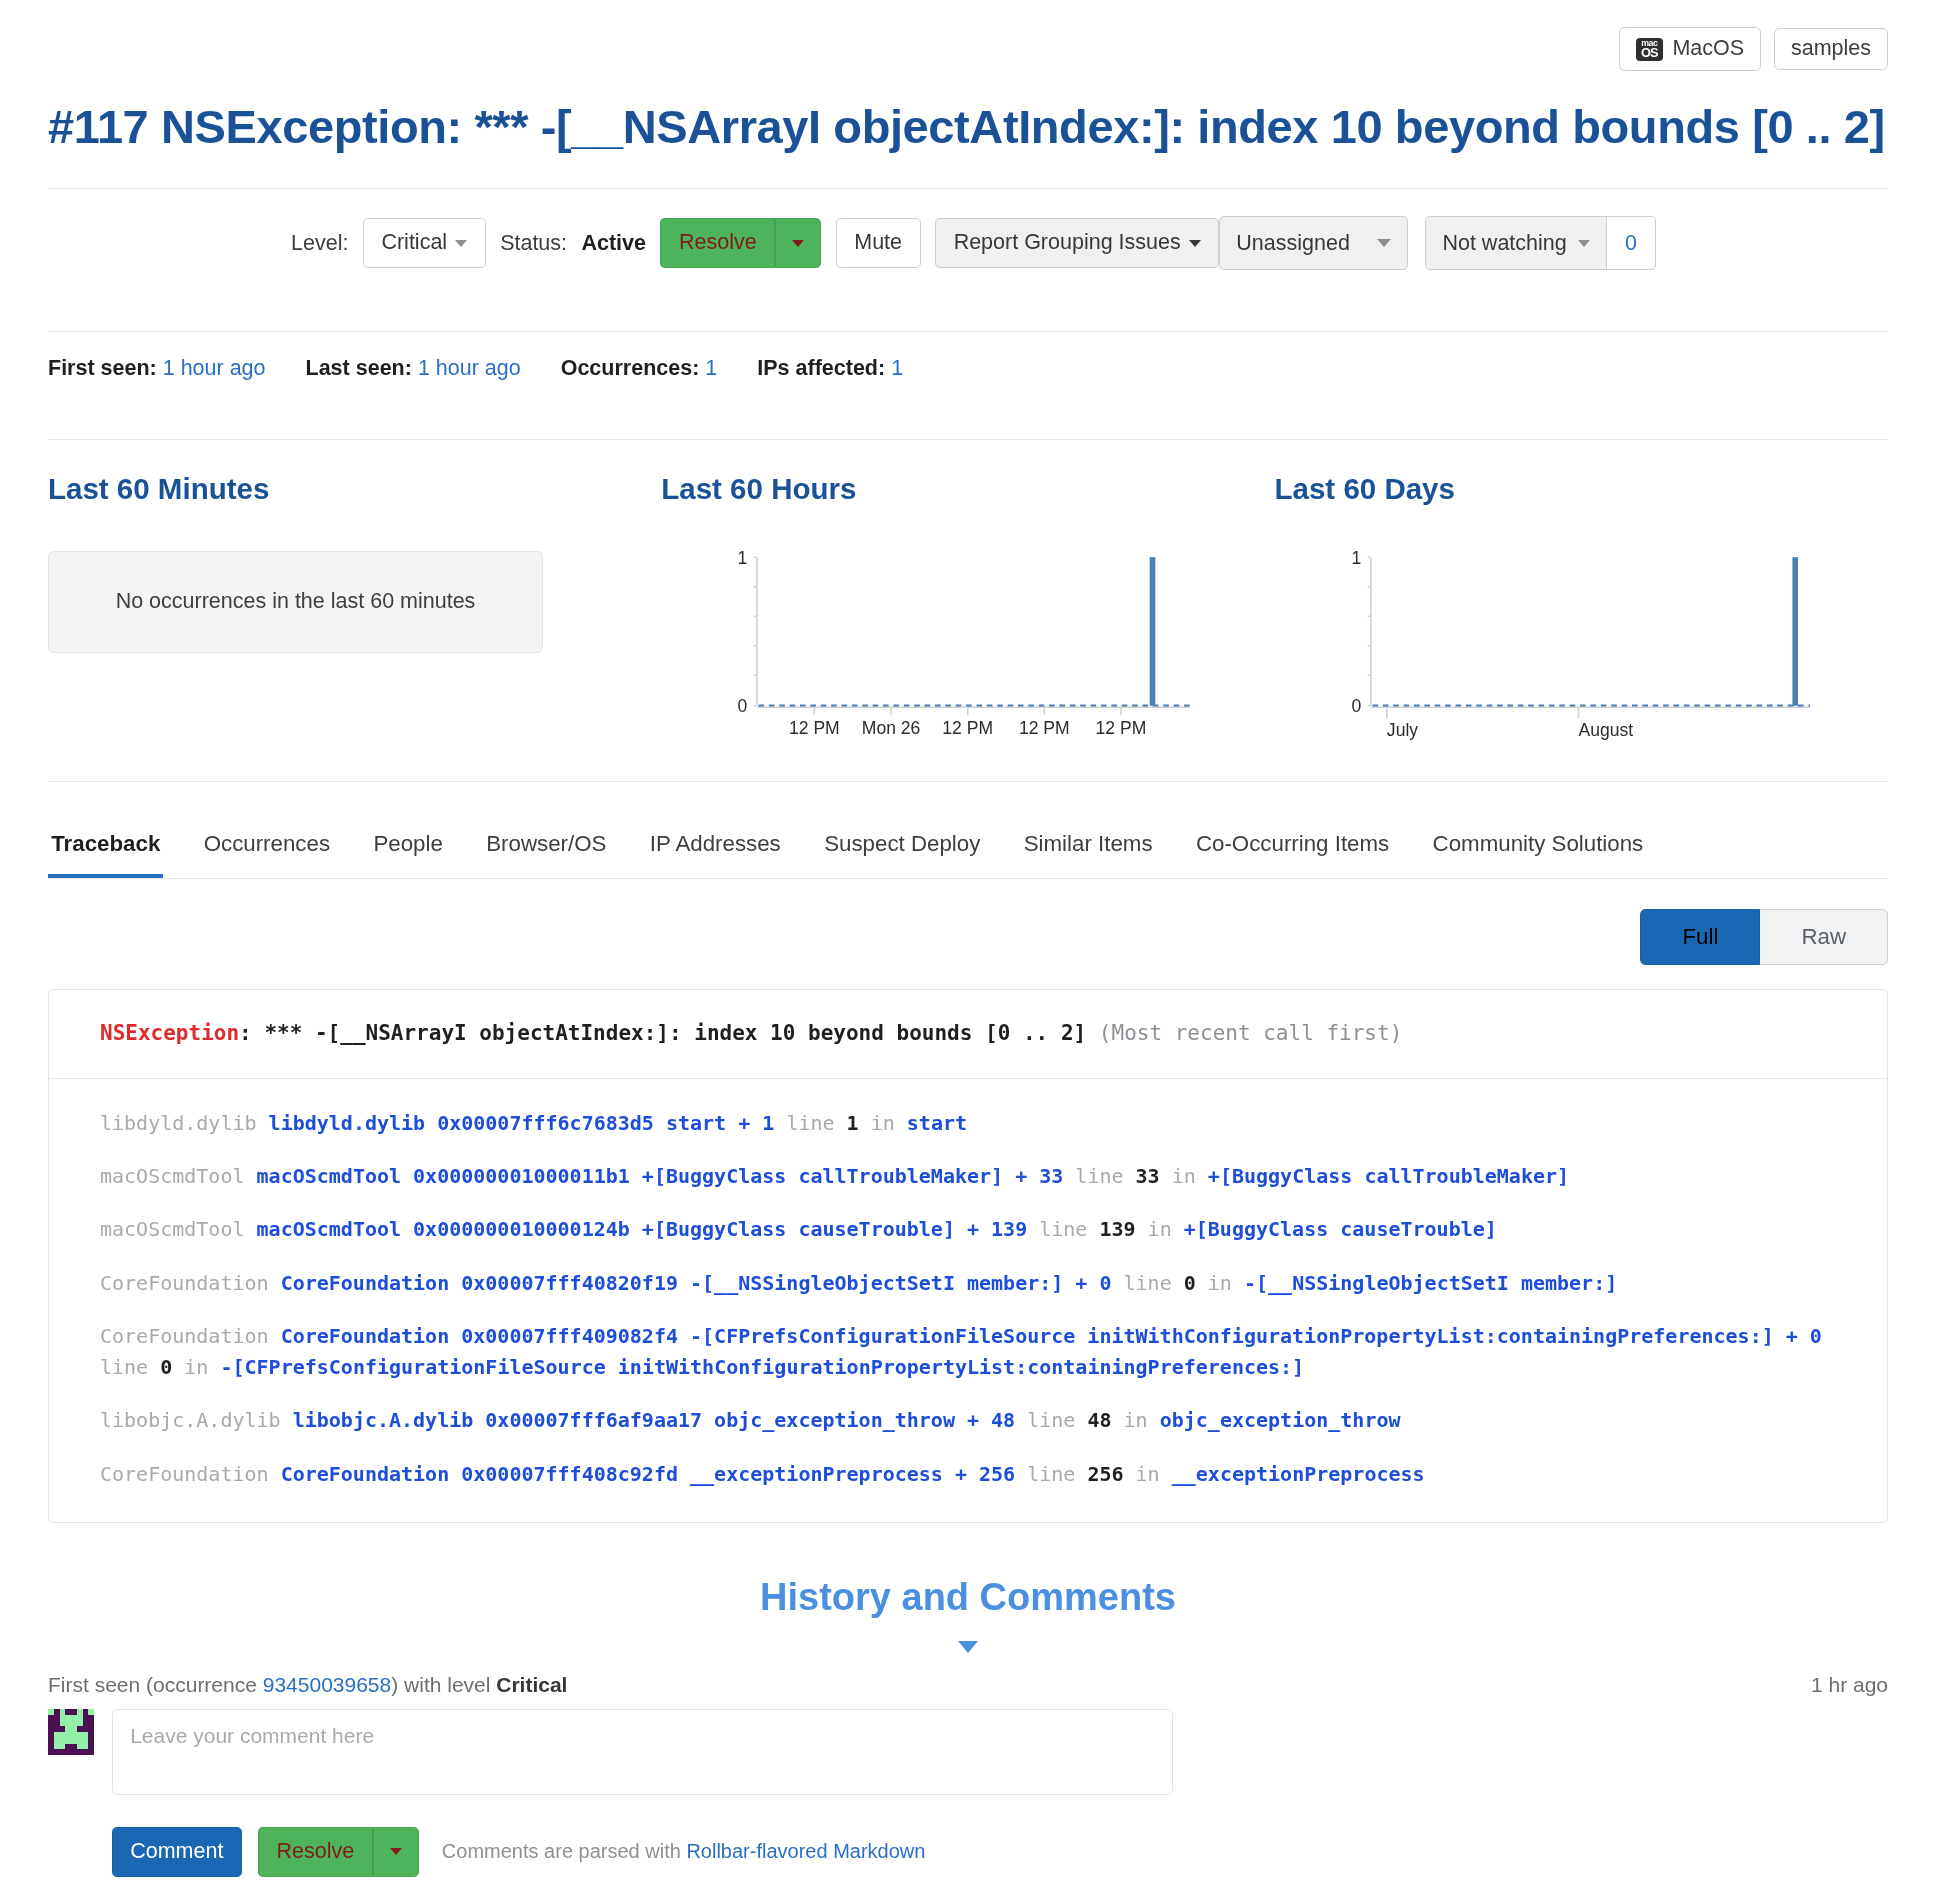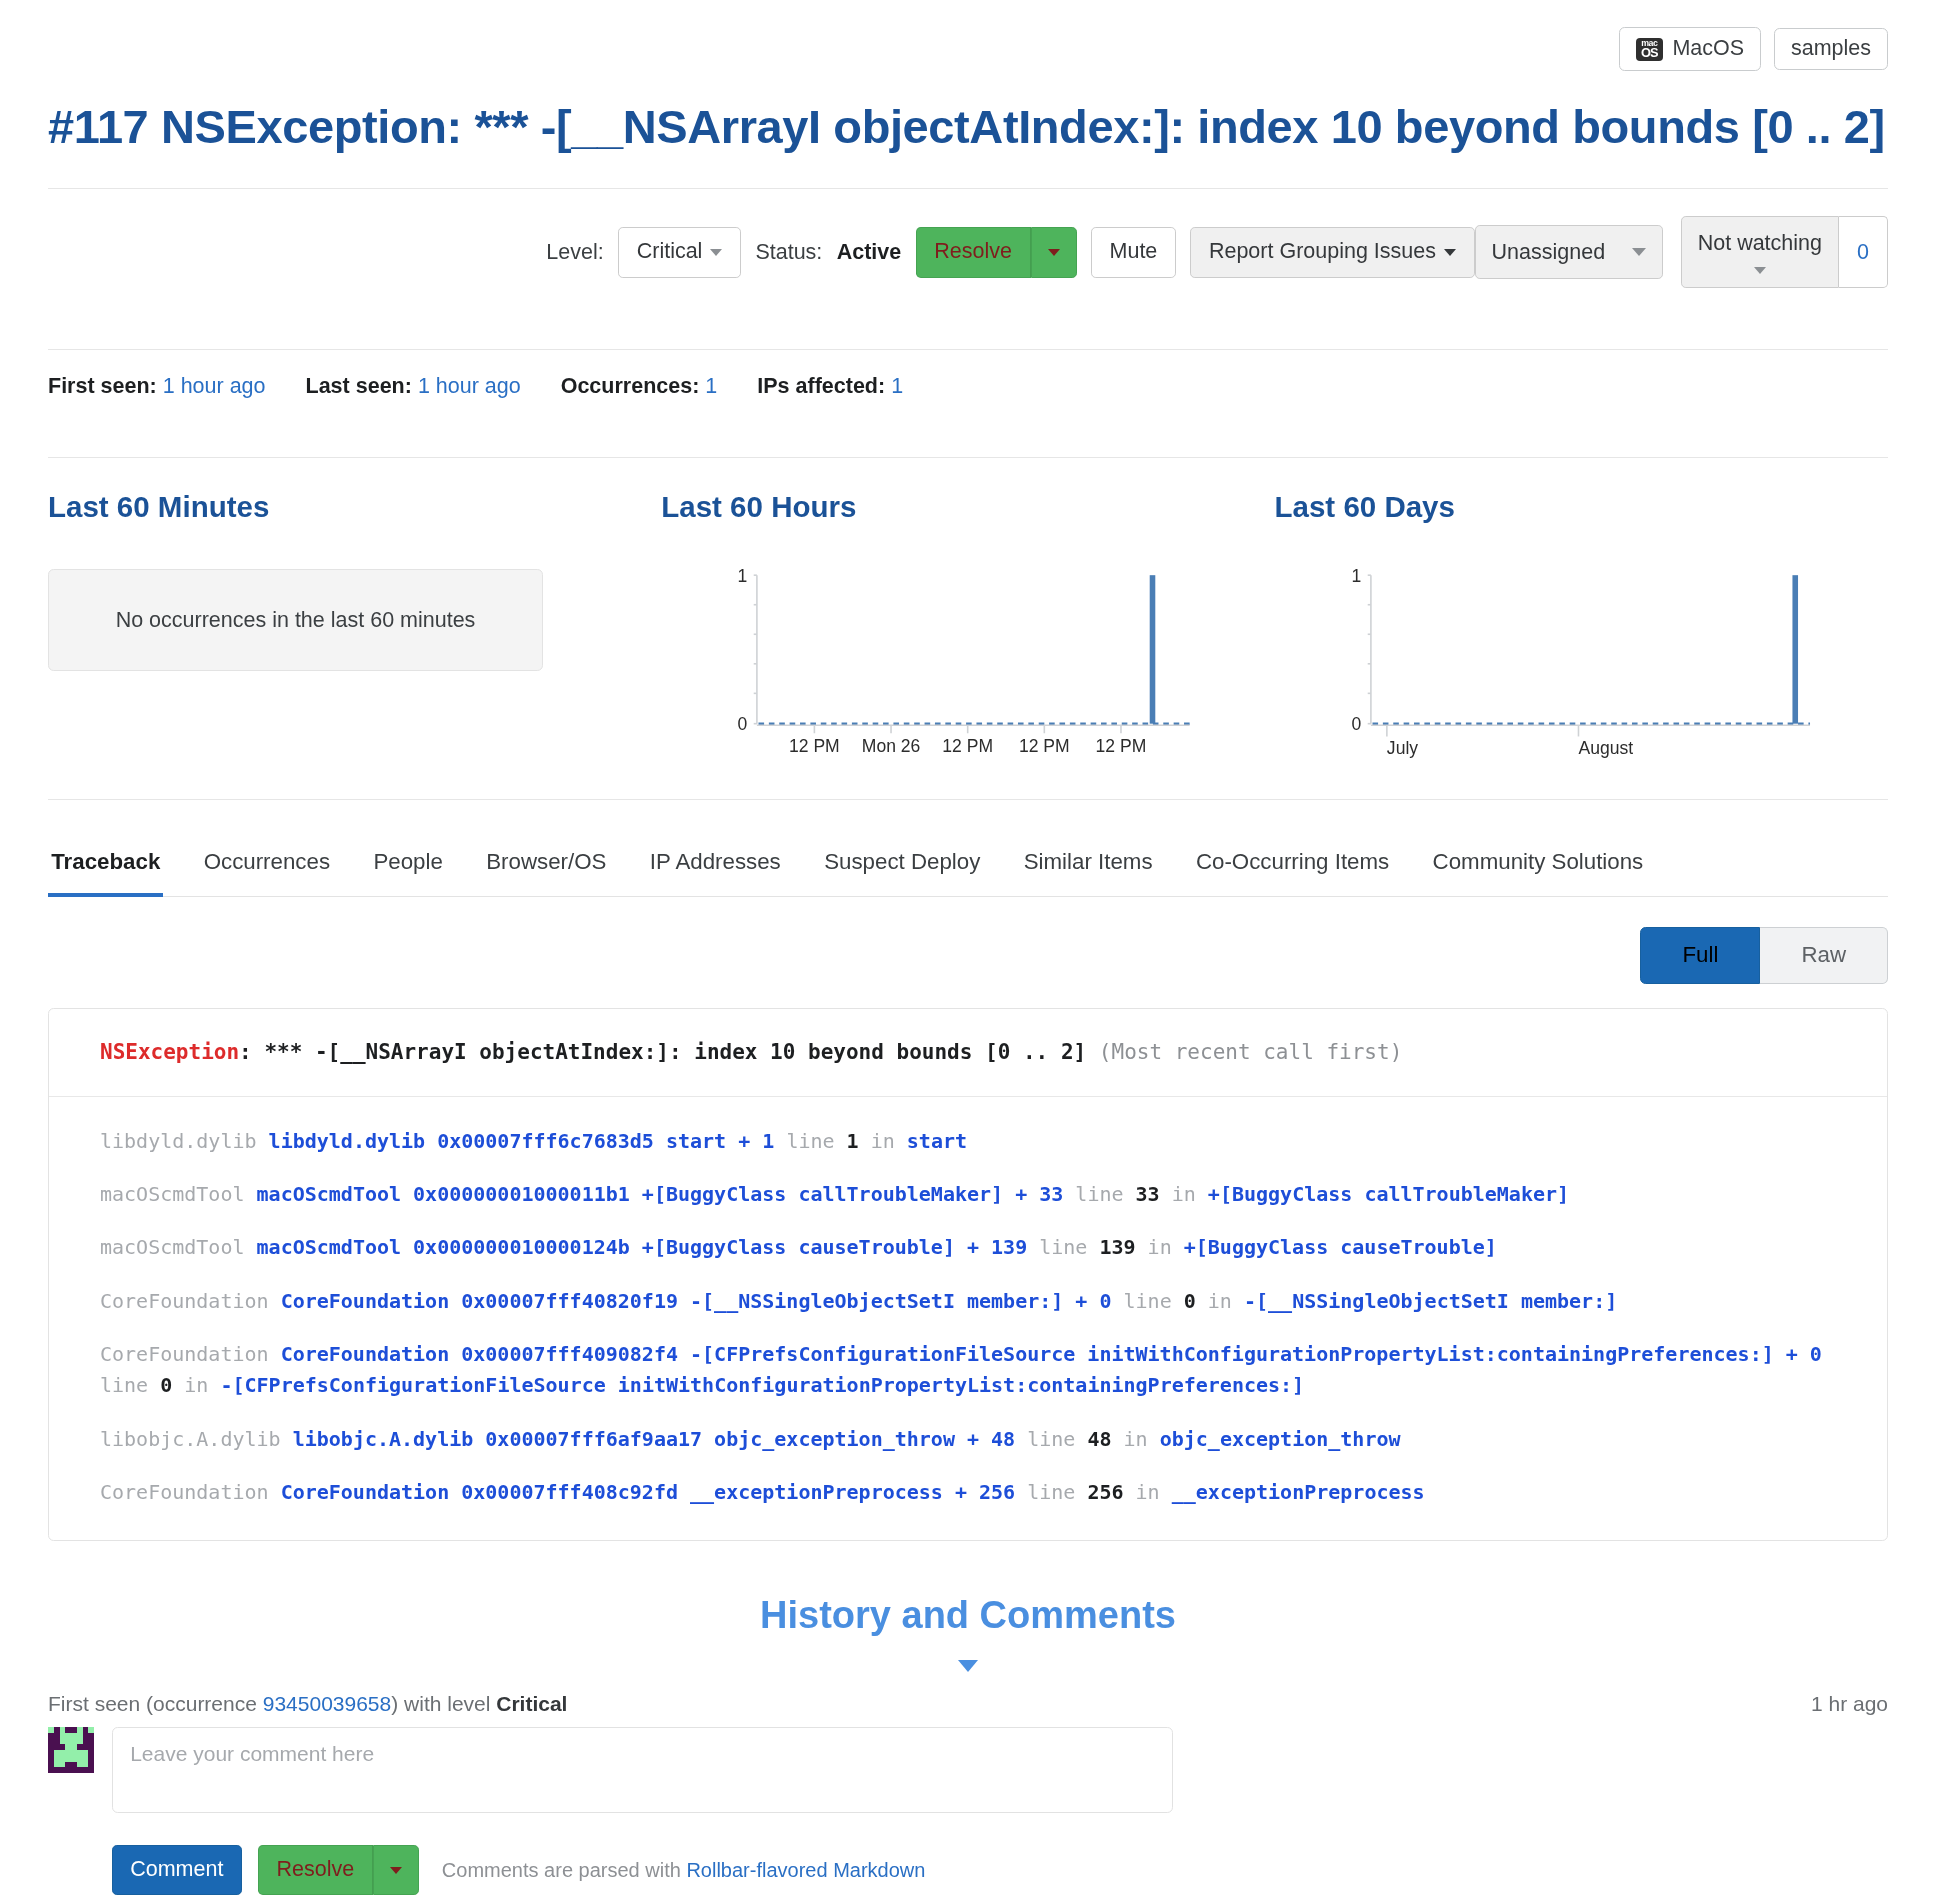--- a/index.html
+++ b/index.html
@@ -39,21 +39,21 @@
     margin: 29px 0 0 0;
     font-size: 47px; line-height: 1.15;
     font-weight: bold; color: #1b5297;
     letter-spacing: -0.4px;
     white-space: nowrap;
   }
   .rule { height: 0.8px; background: #e6e6e6; margin-top: 34px; }
 
   
   .actionbar {
-    display: flex; align-items: center; justify-content: flex-end;
+    display: flex; align-items: center; justify-content: center;
     padding: 27px 0 27px 0;
     margin-left: 11px;
   }
   .actions-left { display: flex; align-items: center; gap: 14.4px; }
   .actions-right { display: flex; align-items: center; gap: 17.6px; }
   .lbl { font-size: 21.5px; color: #3b3f42; }
   .lbl-strong { font-size: 21.5px; color: #1d1f21; font-weight: bold; }
 
   .btn {
     font-family: "Liberation Sans", sans-serif;
@@ -80,21 +80,21 @@
   .select-like {
     display: inline-flex; align-items: center; justify-content: space-between;
     gap: 27px; min-width: 168px;
     font-size: 21.5px; color: #35383b;
     background: #f0f0f0; border: 0.8px solid #cccccc; border-radius: 4.8px;
     padding: 13.6px 16px; cursor: pointer;
   }
   .watch-group { display: inline-flex; align-items: stretch; }
   .watch-group .select-like {
     border-top-right-radius: 0; border-bottom-right-radius: 0;
-    min-width: 0; gap: 11.2px; flex-direction: column;
+    min-width: 0; gap: 11.2px;
   }
   .watch-count {
     display: inline-flex; align-items: center; justify-content: center;
     min-width: 49px; padding: 0 16px;
     background: #ffffff; border: 0.8px solid #cccccc; border-left: none;
     border-top-right-radius: 4.8px; border-bottom-right-radius: 4.8px;
     font-size: 21.5px; color: #2a6fc4;
   }
 
   

